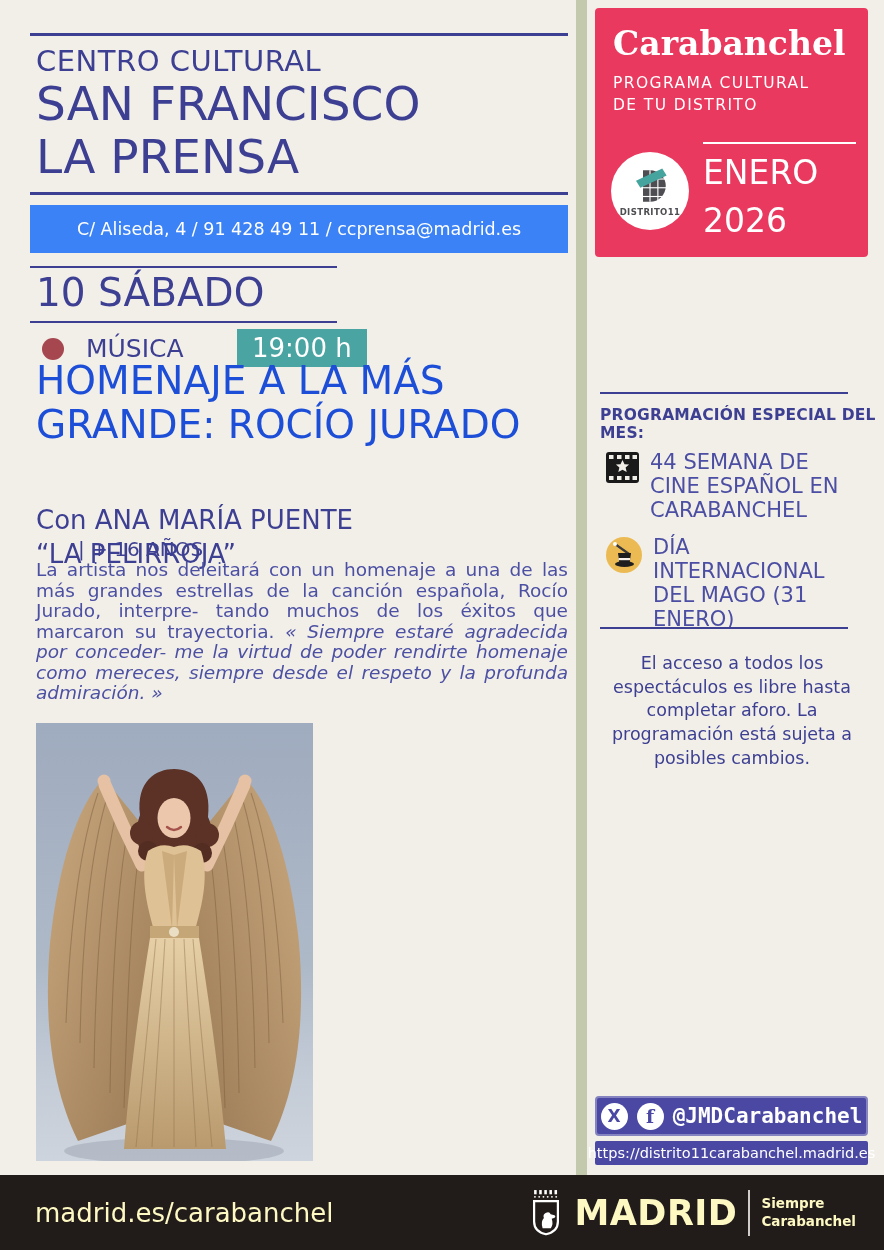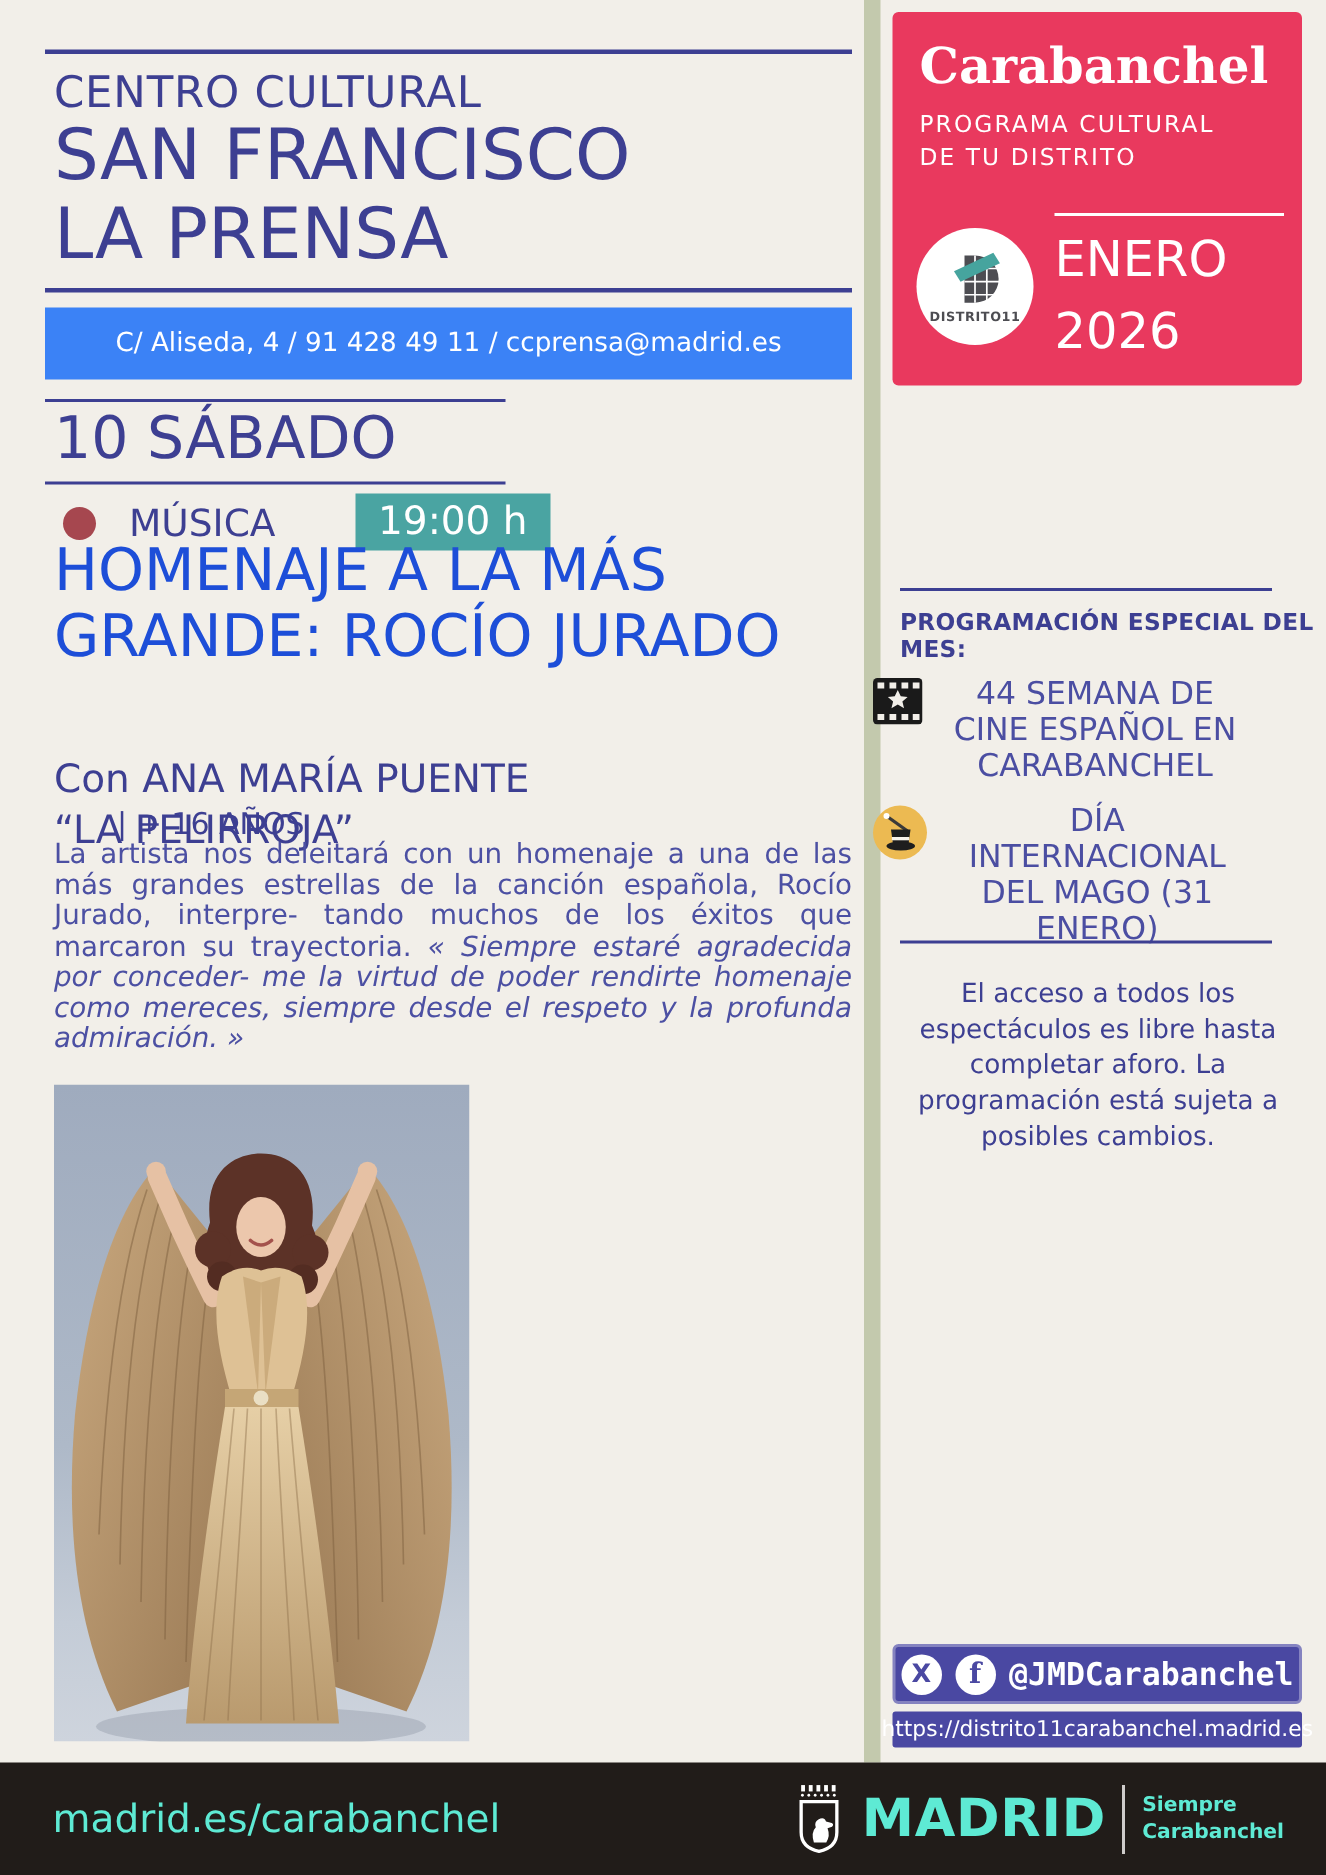--- a/index.html
+++ b/index.html
@@ -38,38 +38,38 @@
   .logo-circle{width:78px;height:78px;border-radius:50%;background:#fff;display:flex;flex-direction:column;
                align-items:center;justify-content:center;flex:0 0 auto;}
   .logo-circle .logo-label{font-size:8.5px;font-weight:bold;color:#4d4d52;letter-spacing:.4px;margin-top:1px;}
   .month-block{flex:1;border-top:2px solid #fff;padding-top:9px;}
   .month-line{font-size:33px;line-height:1.2;}
   .year-line{font-size:33px;line-height:1.2;margin-top:9px;}
   .rule-side{position:absolute;left:600px;width:248px;height:2px;background:#3d3f92;}
   .rule-side-top{top:392px;}
   .rule-side-bottom{top:627px;}
   .special-heading{position:absolute;left:600px;top:406px;font-size:15.5px;color:#3d3f92;font-weight:bold;letter-spacing:.2px;}
-  .special-item{position:absolute;left:582px;width:252px;display:flex;gap:11px;align-items:flex-start;text-align:center;}
+  .special-item{position:absolute;left:606px;width:252px;display:flex;gap:11px;align-items:flex-start;}
   .special-item .txt{font-size:21px;line-height:1.15;color:#4b4ea2;}
   .item-1{top:450px;}
   .item-2{top:535px;}
   .icon-box{flex:0 0 auto;margin-top:2px;}
   .magic-circle{width:36px;height:36px;border-radius:50%;background:#ecba52;position:relative;}
   .access-note{position:absolute;left:593px;top:652px;width:278px;font-size:17.5px;line-height:1.35;
                text-align:center;color:#3d3f92;margin:0;}
   .social-box{position:absolute;left:595px;top:1096px;width:273px;height:40px;background:#4a48a2;
               border:2px solid #8583c0;border-radius:4px;display:flex;align-items:center;justify-content:center;gap:9px;box-sizing:border-box;}
   .soc-circle{width:27px;height:27px;border-radius:50%;background:#fff;color:#4a48a2;text-align:center;
               line-height:27px;font-weight:bold;font-size:17px;}
   .soc-circle.fb{font-family:"DejaVu Serif",serif;font-size:19px;}
   .social-handle{color:#fff;font-family:"DejaVu Sans Mono","Liberation Mono",monospace;font-weight:bold;font-size:21px;}
   .website-bar{position:absolute;left:595px;top:1141px;width:273px;height:24px;background:#4a48a2;
                border-radius:2px;color:#fff;font-size:14.5px;display:flex;align-items:center;justify-content:center;}
   
-  .footer{position:absolute;left:0;top:1175px;width:884px;height:75px;background:#211c19;color:#5eead4;}
+  .footer{position:absolute;left:0;top:1175px;width:884px;height:75px;background:#211c19;color:#fef9c3;}
   .footer-url{position:absolute;left:35px;top:0;height:75px;display:flex;align-items:center;font-size:26px;}
   .footer-brand{position:absolute;right:28px;top:0;height:75px;display:flex;align-items:center;gap:11px;}
   .madrid-word{font-size:35px;font-weight:bold;letter-spacing:.5px;}
   .footer-sep{width:2px;height:46px;background:#cfcccb;}
   .district{font-size:13.5px;font-weight:bold;line-height:1.3;}
 </style>
 </head>
 <body>
 
 <div class="page">

